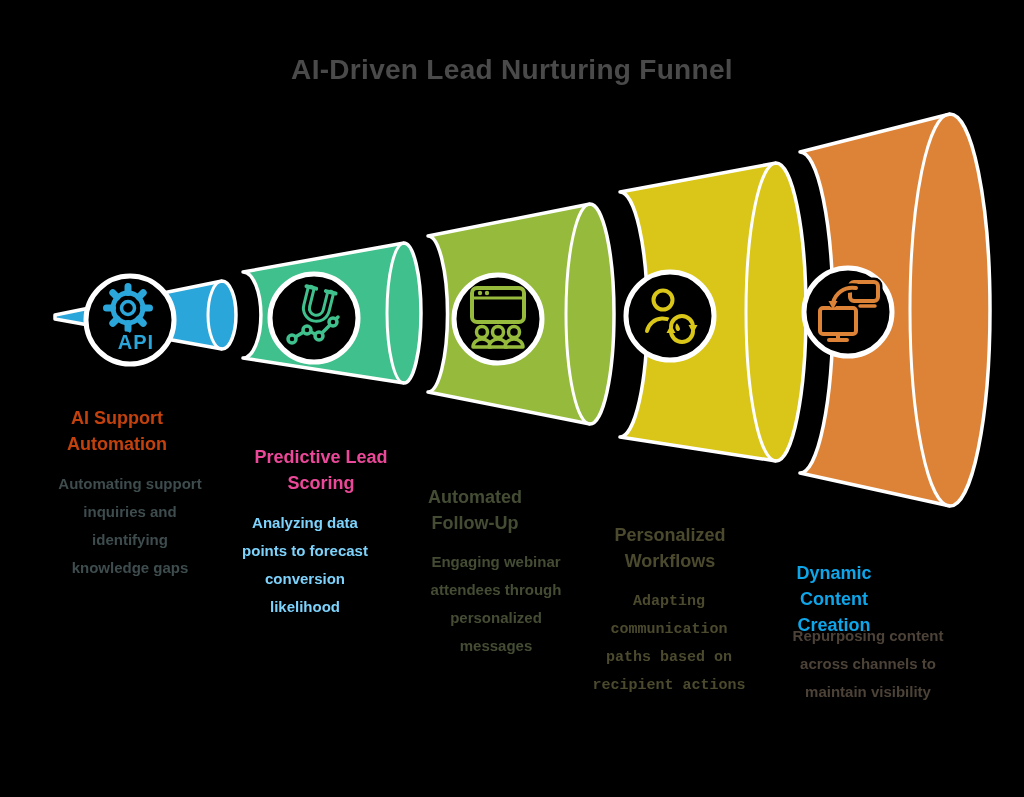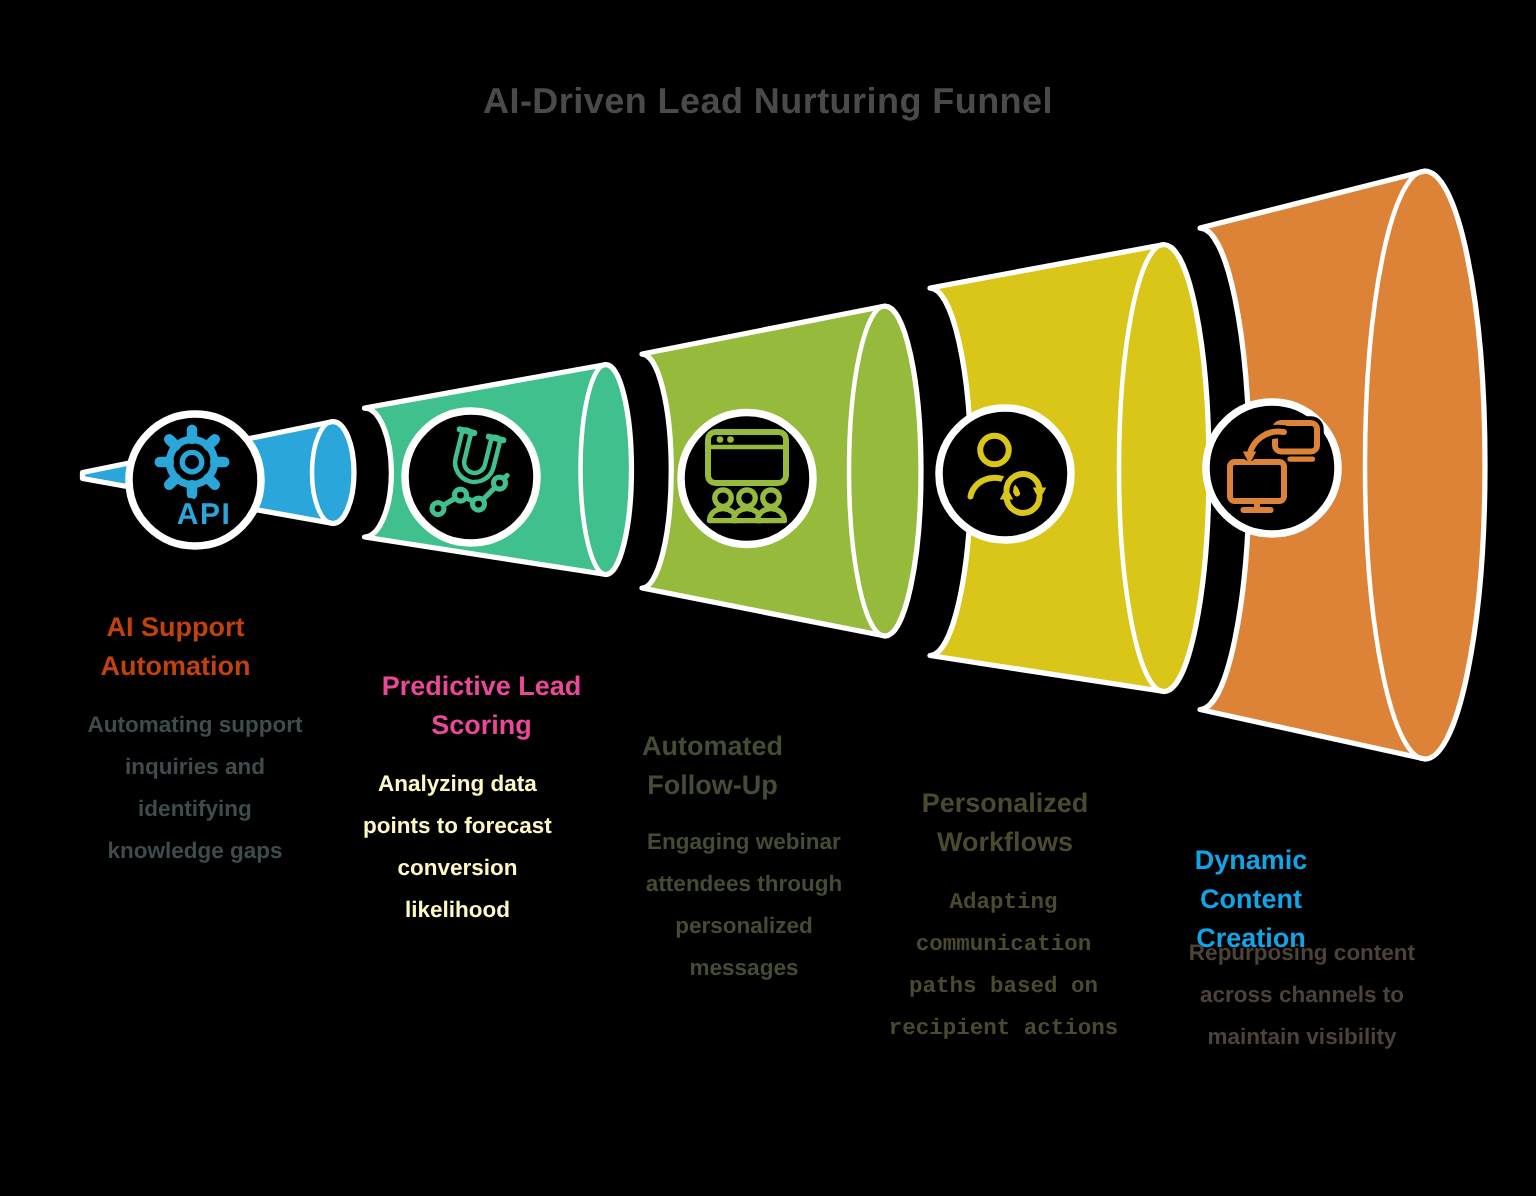--- a/index.html
+++ b/index.html
@@ -1,19 +1,19 @@
 <!DOCTYPE html>
 <html><head>
 <meta charset="utf-8">
 <style>
   html,body{margin:0;padding:0;}
   body{background:#000;font-family:"Liberation Sans",sans-serif;}
   .canvas{position:relative;width:1024px;height:797px;background:#000;overflow:hidden;}
   .title{position:absolute;left:0;right:0;top:54px;margin:0;text-align:center;
-         font-size:24px;font-weight:bold;letter-spacing:.3px;}
+         font-size:28px;font-weight:bold;letter-spacing:.3px;}
   .funnel-svg{position:absolute;left:0;top:0;width:1024px;height:797px;}
   .funnel-svg text{font-family:"Liberation Sans",sans-serif;}
   .stage-label{position:absolute;font-weight:bold;font-size:18px;line-height:26px;
                text-align:center;white-space:pre-line;}
   .stage-desc{position:absolute;font-weight:bold;font-size:15px;line-height:28px;
               text-align:center;white-space:pre-line;}
   .sl-0{left:17px;top:405px;width:200px;}
   .sd-0{left:30px;top:470px;width:200px;}
   .sl-1{left:221px;top:444px;width:200px;}
   .sd-1{left:205px;top:509px;width:200px;}
@@ -132,21 +132,21 @@
 
   <div class="stage-label sl-0" style="color: #c2410c;">AI Support
 Automation</div>
   <div class="stage-desc sd-0" style="color: rgb(62, 76, 78);">Automating support
 inquiries and
 identifying
 knowledge gaps</div>
 
   <div class="stage-label sl-1" style="color: #ec4899;">Predictive Lead
 Scoring</div>
-  <div class="stage-desc sd-1" style="color: #fef9c3;">Analyzing data
+  <div class="stage-desc sd-1" style="color: #7dd3fc;">Analyzing data
 points to forecast
 conversion
 likelihood</div>
 
   <div class="stage-label sl-2" style="color: rgb(68, 76, 52);">Automated
 Follow-Up</div>
   <div class="stage-desc sd-2" style="color: rgb(68, 76, 52);">Engaging webinar
 attendees through
 personalized
 messages</div>

